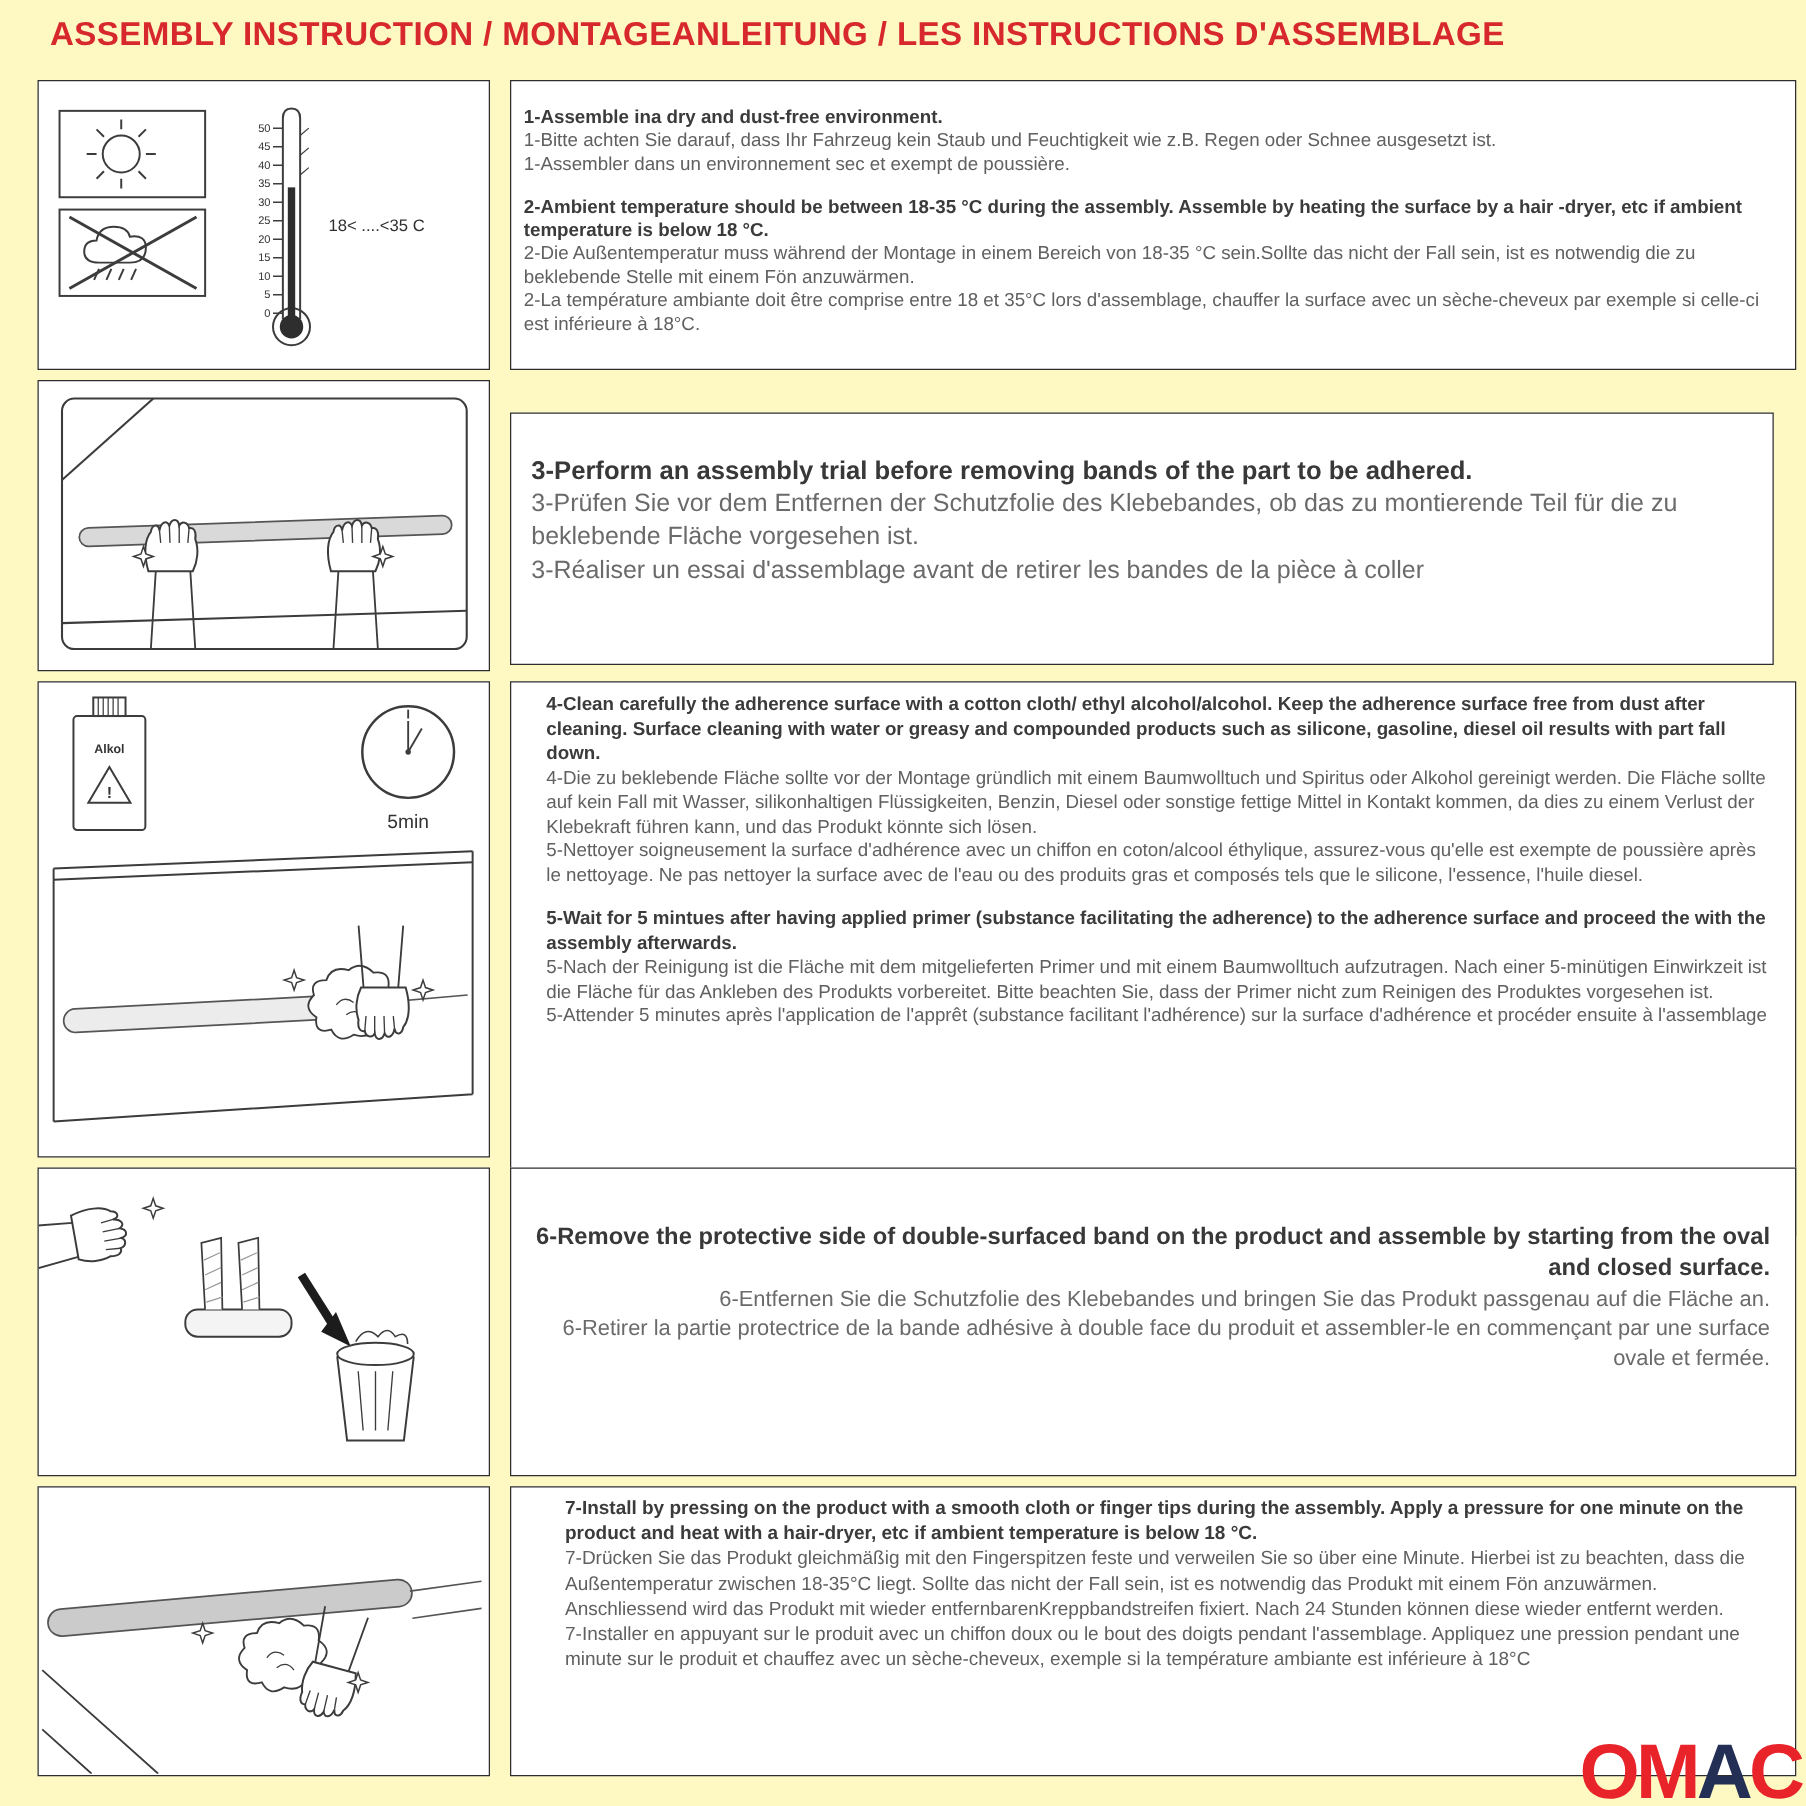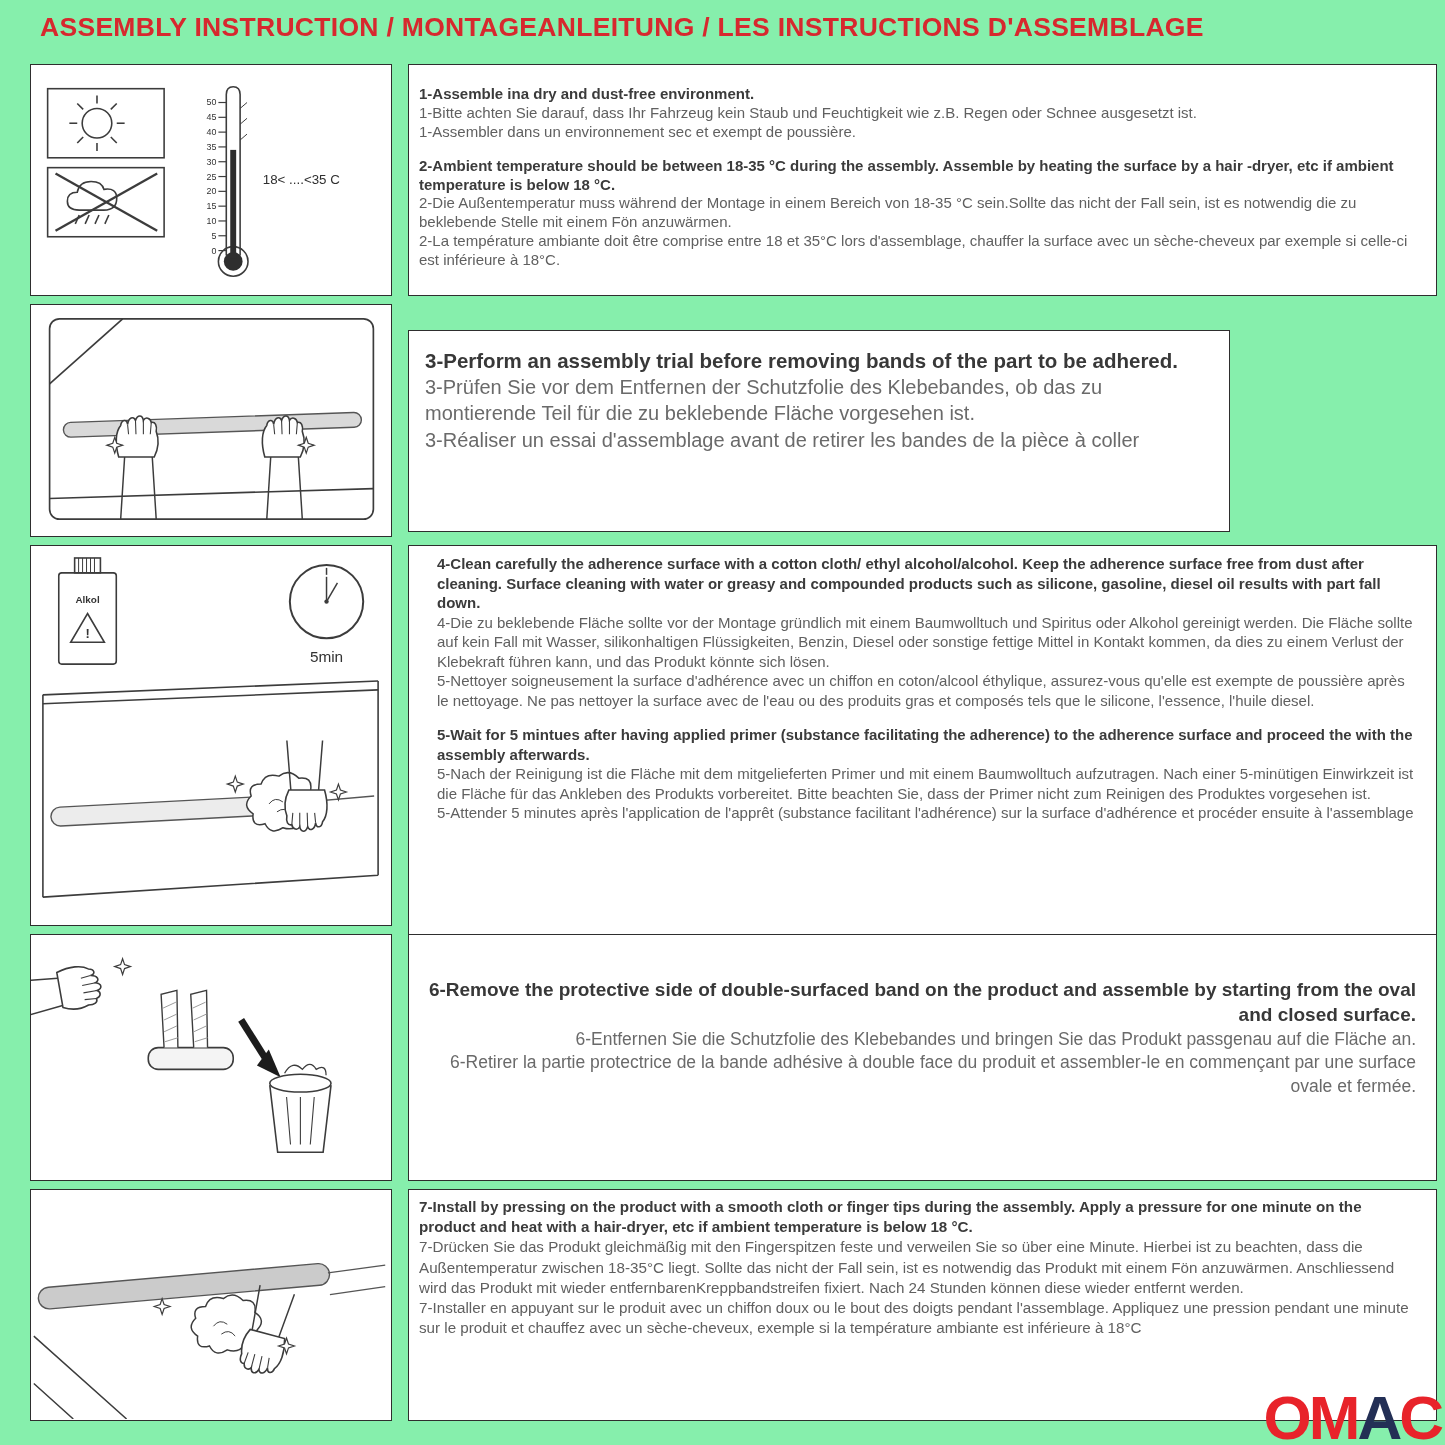--- a/index.html
+++ b/index.html
@@ -1,52 +1,52 @@
 <!DOCTYPE html>
 <html><head>
 <meta charset="utf-8">
 <style>
   * { margin:0; padding:0; box-sizing:border-box; }
   html,body { background:#fff; }
   body { width:1445px; height:1445px; font-family:"Liberation Sans", sans-serif; position:relative; }
-  .page { position:relative; width:1445px; height:1445px; background:#86efac; overflow:hidden; }
+  .page { position:relative; width:1445px; height:1445px; background:#fef9c3; overflow:hidden; }
 
   .title {
     position:absolute; left:40px; top:12px;
     font-size:26.5px; font-weight:bold; color:#d7282e;
     letter-spacing:0.3px; white-space:nowrap;
   }
 
   .box { position:absolute; border:1.5px solid #2e2e2e; background:#fff; }
 
   
   #imgbox1 { left:30px;  top:64px;   width:362px; height:232px; }
   #imgbox2 { left:30px;  top:304px;  width:362px; height:233px; }
   #imgbox3 { left:30px;  top:545px;  width:362px; height:381px; }
   #imgbox4 { left:30px;  top:934px;  width:362px; height:247px; }
   #imgbox5 { left:30px;  top:1189px; width:362px; height:232px; }
 
   
   #textbox1 { left:408px; top:64px;   width:1029px; height:232px; padding:20px 18px 6px 10px; }
-  #textbox2 { left:408px; top:330px;  width:822px; height:202px; padding:16px 20px 6px 16px; }
+  #textbox2 { left:408px; top:330px;  width:1011px; height:202px; padding:32px 20px 6px 16px; }
   #textbox3 { left:408px; top:545px;  width:1029px; height:444px; padding:8px 18px 6px 28px; }
   #textbox4 { left:408px; top:934px;  width:1029px; height:247px; padding:42px 20px 6px 16px;text-align:right; }
   #textbox5 { left:408px; top:1189px; width:1029px; height:232px; padding:7px 18px 6px 10px; }
 
   p.b { font-weight:bold; color:#3b3b3b; }
   p.r { color:#606060; }
   .mt { margin-top:15px; }
 
   .s1 p   { font-size:15px;   line-height:1.26; }
   .s2 p.b { font-size:20.5px; line-height:1.32; color:#383838; }
   .s2 p.r { font-size:20px;   line-height:1.32; color:#6a6a6a; }
   .s3 p   { font-size:15px;   line-height:1.3;  }
   .s4 p.b { font-size:19px;   line-height:1.34; color:#383838; }
   .s4 p.r { font-size:17.5px; line-height:1.34; color:#6a6a6a; }
-  .s5 p   { font-size:15.2px; line-height:1.33; }
+  .s5 p   { font-size:15.2px; line-height:1.33;margin-left:33px; }
 
   svg { display:block; }
 
   .logo {
     position:absolute; right:4px; bottom:-4px;
     font-size:62px; font-weight:bold; letter-spacing:-3px;
     line-height:1; color:#e8232a; white-space:nowrap;
   }
   .logo .la { color:#232f55; }
 </style>

